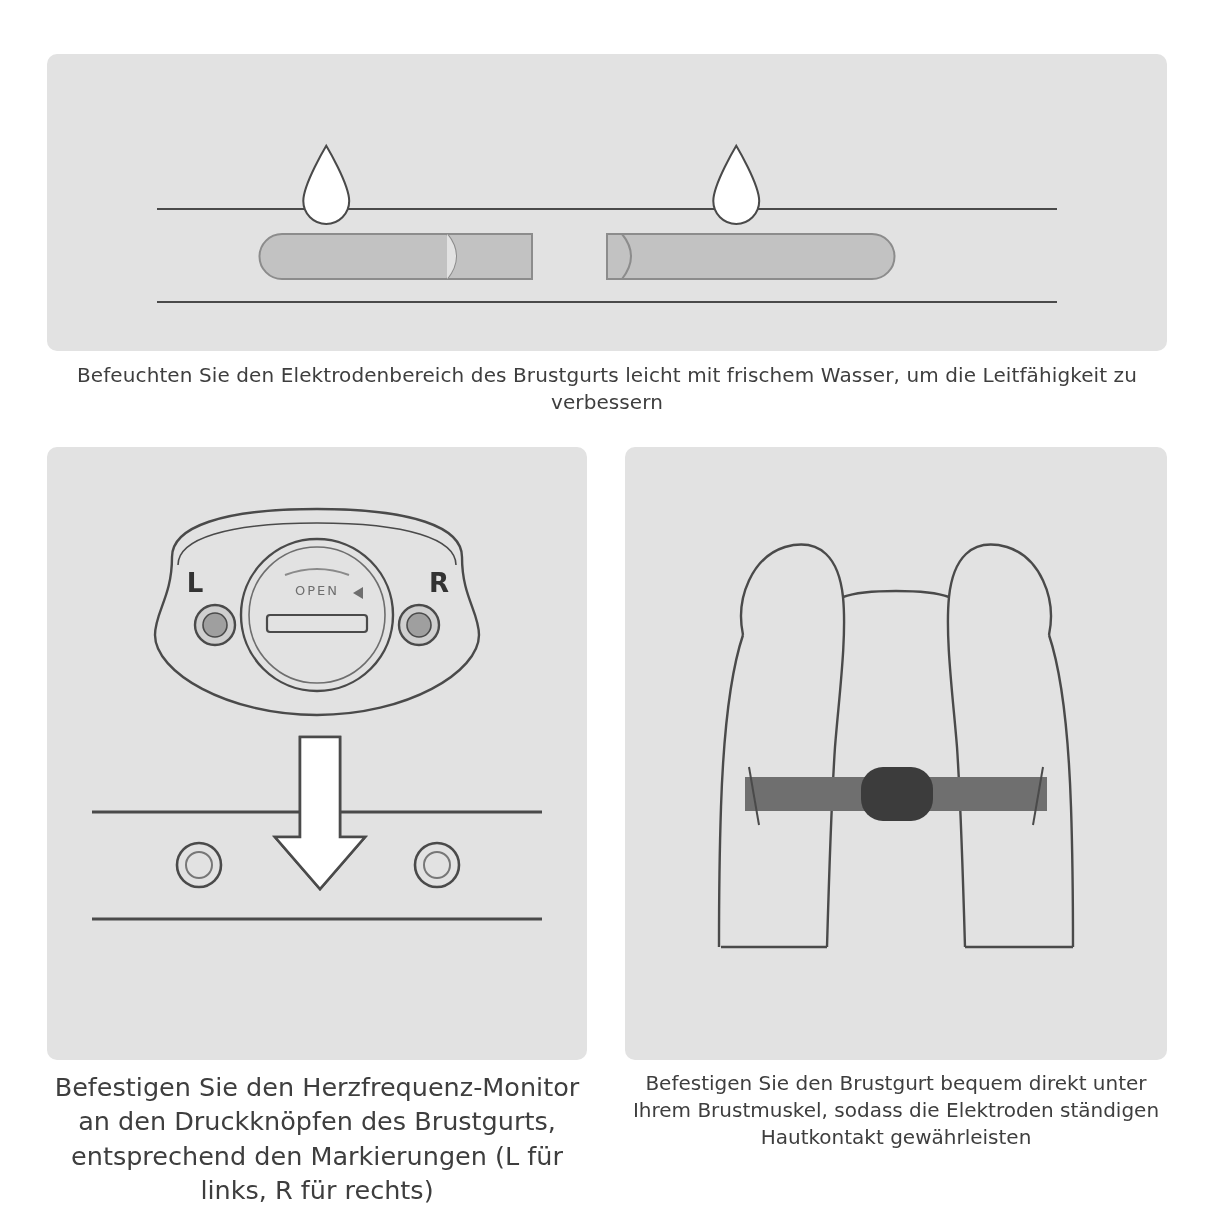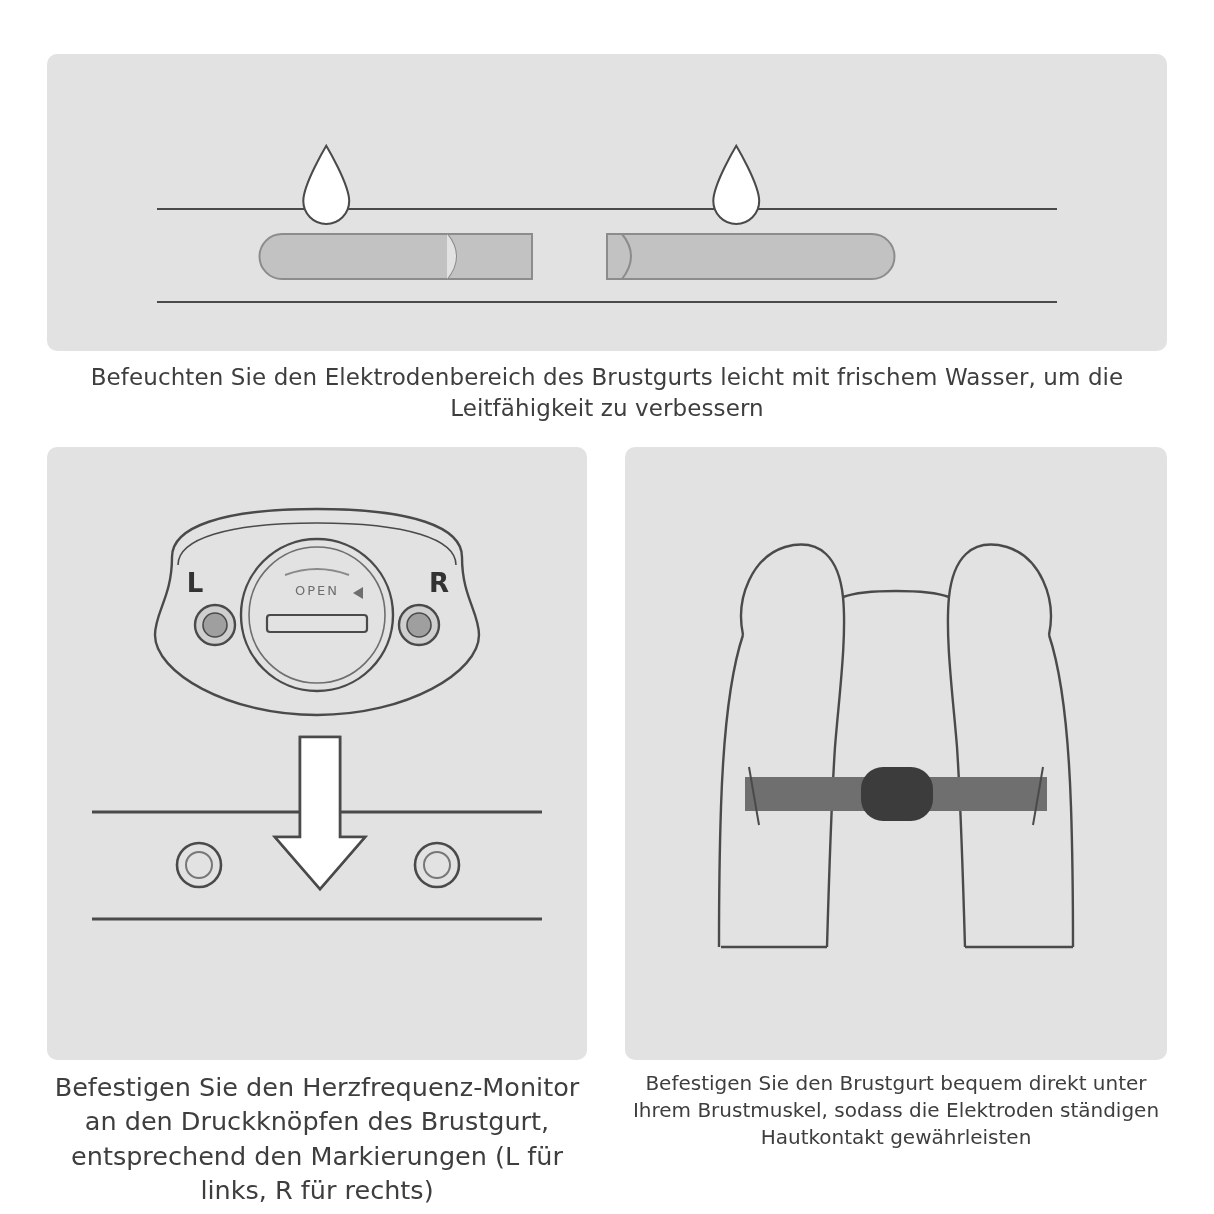--- a/index.html
+++ b/index.html
@@ -38,21 +38,21 @@
     top: 54px;
     width: 1120px;
     height: 297px;
   }
   .step1-caption {
     position: absolute;
     left: 47px;
     top: 362px;
     width: 1120px;
     text-align: center;
-    font-size: 23px;
+    font-size: 20px;
     line-height: 1.35;
     color: #3e3e3e;
     letter-spacing: 0.1px;
   }
 
   
   .step2 {
     position: absolute;
     left: 47px;
     top: 447px;
@@ -171,21 +171,21 @@
       </g>
       <g>
         <circle cx="390" cy="418" r="22" fill="none" stroke="#4a4a4a" stroke-width="2.6"></circle>
         <circle cx="390" cy="418" r="13" fill="none" stroke="#777" stroke-width="2"></circle>
       </g>
 
       <polygon points="253,290 293,290 293,390 318,390 273,442 228,390 253,390" fill="#ffffff" stroke="#4a4a4a" stroke-width="2.6"></polygon>
     </svg>
   </div>
 
-  <div class="step2-caption">Befestigen Sie den Herzfrequenz-Monitor an den Druckknöpfen des Brustgurt, entsprechend den Markierungen (L für links, R für rechts)</div>
+  <div class="step2-caption">Befestigen Sie den Herzfrequenz-Monitor an den Druckknöpfen des Brustgurts, entsprechend den Markierungen (L für links, R für rechts)</div>
 
   <div class="panel-img step3">
     <svg width="542" height="613" viewBox="0 0 542 613">
       <g fill="none" stroke="#4a4a4a" stroke-width="2.4">
 
         <path d="M118,188 C110,150 128,110 160,100 C196,90 214,112 218,150
                  C222,190 214,250 210,300 C206,360 204,430 202,500"></path>
         <path d="M118,188 C104,230 98,300 96,360 C94,420 94,470 94,500"></path>
         <line x1="96" y1="500" x2="202" y2="500"></line>
 

